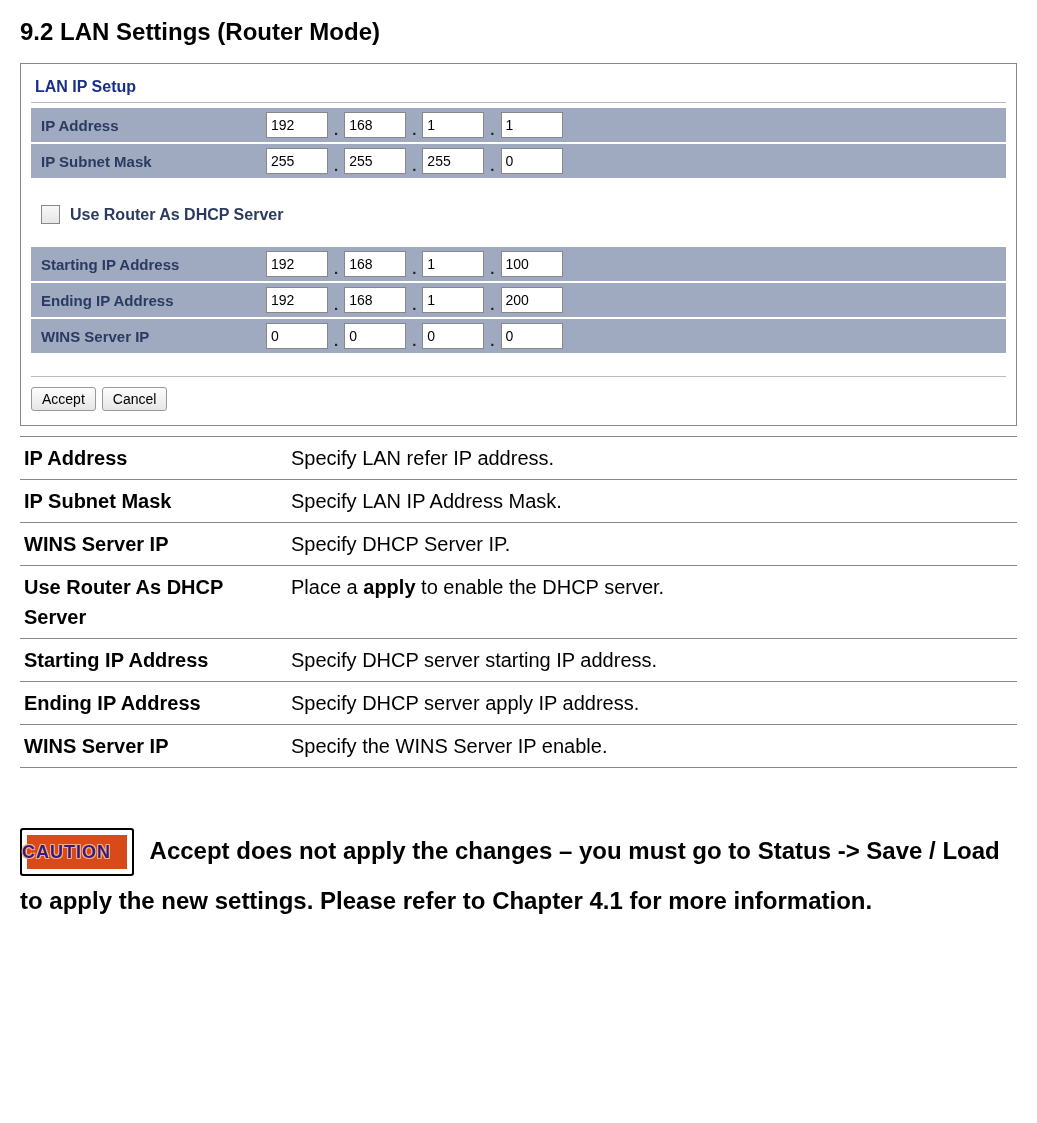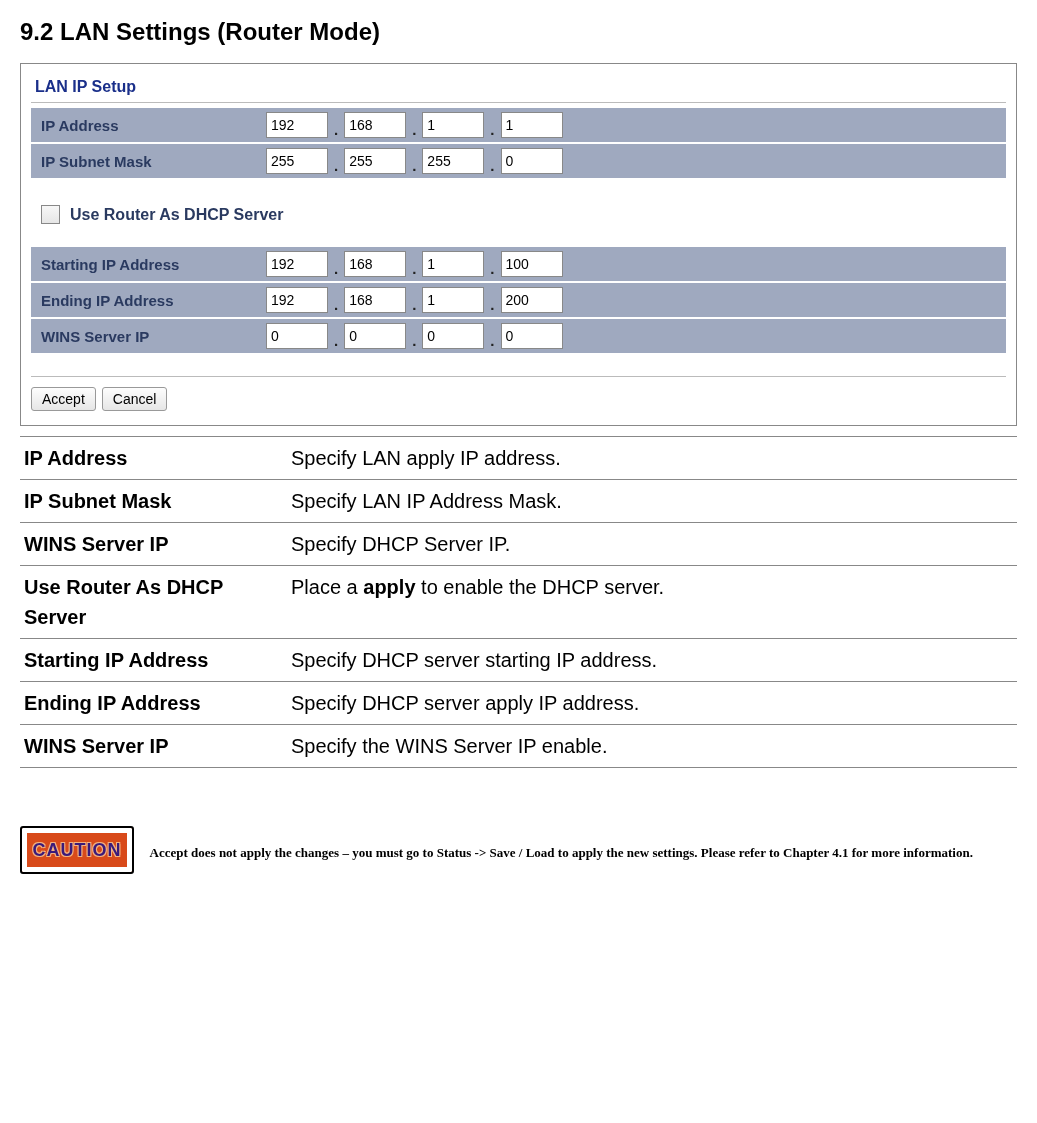--- a/index.html
+++ b/index.html
@@ -127,39 +127,38 @@
     line-height: 1.9;
   }
   .caution-badge {
     display: inline-block;
     width: 110px;
     height: 44px;
     border: 2px solid #000;
     border-radius: 3px;
     box-shadow: inset 0 0 0 5px #fff;
     background: #d84a1a;
-    text-align: center;
+    text-align: left;
     vertical-align: middle;
     margin-right: 10px;
     position: relative;
     top: -2px;
   }
   .caution-badge-text {
     font-family: Arial Black, Arial, sans-serif;
     font-weight: 900;
     font-size: 18px;
     letter-spacing: 1px;
     color: #3a1a7a;
     text-shadow: 1px 1px 0 #f2b080, -1px -1px 0 #f2b080, 1px -1px 0 #f2b080, -1px 1px 0 #f2b080;
     line-height: 44px;
   }
   .caution-text {
     font-weight: 700;
-    font-size: 13px;
-    font-family: Liberation Serif, serif;
+    font-size: 24px;
   }
 </style>
 </head>
 <body>
 
 <div class="heading">9.2 LAN Settings (Router Mode)</div>
 
 <div class="screenshot-box">
   <div class="panel-title">LAN IP Setup</div>
 
@@ -239,21 +238,21 @@
   <div class="btn-row">
     <button class="btn">Accept</button>
     <button class="btn">Cancel</button>
   </div>
 </div>
 
 <table class="def-table">
   <tbody id="defs-body">
       <tr>
         <td class="term">IP Address</td>
-        <td>Specify LAN apply IP address.</td>
+        <td>Specify LAN refer IP address.</td>
       </tr>
       <tr>
         <td class="term">IP Subnet Mask</td>
         <td>Specify LAN IP Address Mask.</td>
       </tr>
       <tr>
         <td class="term">WINS Server IP</td>
         <td>Specify DHCP Server IP.</td>
       </tr>
       <tr>

